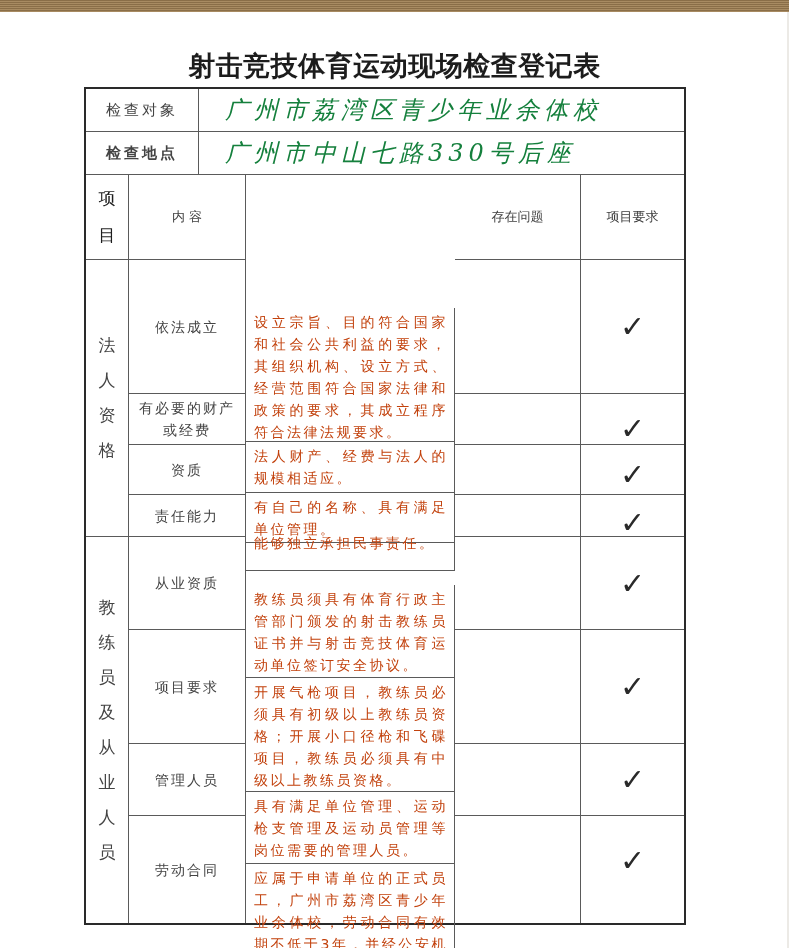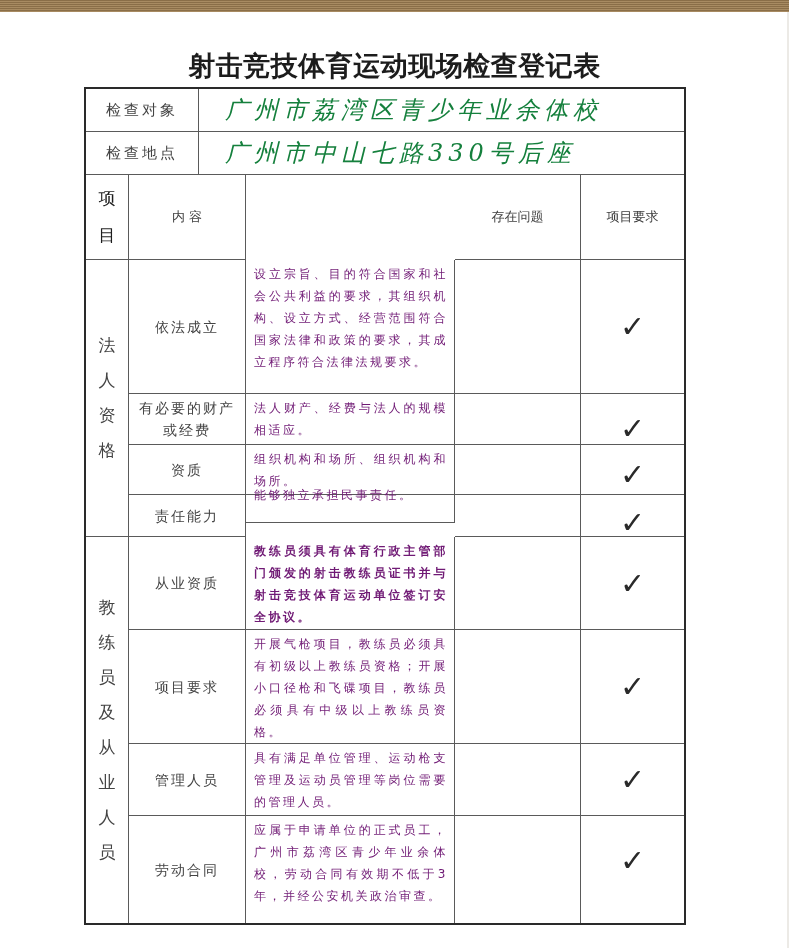--- a/index.html
+++ b/index.html
@@ -29,39 +29,39 @@
   .lbl { font-size: 15px; color: #444; letter-spacing: 3px; }
   .hand {
     font-family: "DejaVu Serif", serif; font-size: 24px; color: #15803d; letter-spacing: 5px;
     justify-content: flex-start; padding-left: 26px; font-style: italic;
   }
   .hdr { font-size: 13px; color: #404040; }
   .hdr-vert { flex-direction: column; gap: 14px; font-size: 17px; color: #1e1e1e; }
   .cat-vert { flex-direction: column; gap: 12px; font-size: 17px; color: #444; }
   .item { font-size: 14px; color: #444; letter-spacing: 2px; line-height: 22px; padding: 0 6px; }
   .std {
-    font-size: 12px; color: #701a75; line-height: 22px; letter-spacing: 2.5px; text-align: justify;
-    align-items: flex-start; justify-content: flex-start; padding: 3px 6px 0 8px;
+    font-size: 14px; color: #c2410c; line-height: 22px; letter-spacing: 2.5px; text-align: justify;
+    align-items: flex-start; justify-content: flex-start; padding: 3px 6px 0 8px; margin-top: 48px;
   }
   .check { font-size: 30px; color: #2a2a2a; font-family: "DejaVu Sans", sans-serif; font-weight: 300; }
   .noright { border-right: none; }
 </style>
 </head>
 <body>
 
 <div class="topbar"></div>
 <div class="right-strip"></div>
 
 <div class="title">射击竞技体育运动现场检查登记表</div>
 
 <div class="grid">
 
   <div class="cell lbl" style="left:0;top:0;width:113px;height:43px;">检查对象</div>
   <div class="cell hand noright" style="left:113px;top:0;width:485px;height:43px;">广州市荔湾区青少年业余体校</div>
-  <div class="cell lbl" style="left:0;top:43px;width:113px;height:43px;">检查地点</div>
+  <div class="cell lbl" style="left:0;top:43px;width:113px;height:43px;font-weight:bold;">检查地点</div>
   <div class="cell hand noright" style="left:113px;top:43px;width:485px;height:43px;">广州市中山七路330号后座</div>
 
   <div class="cell hdr-vert" style="left:0;top:86px;width:43px;height:85px;">
     <span>项</span>
     <span>目</span>
   </div>
   <div class="cell hdr" style="left:43px;top:86px;width:117px;height:85px;">内 容</div>
   <div class="cell hdr" style="left:369px;top:86px;width:126px;height:85px;">存在问题</div>
   <div class="cell hdr noright" style="left:495px;top:86px;width:103px;height:85px;">项目要求</div>
 
@@ -76,42 +76,42 @@
   <div class="cell std" style="left:160px;top:171px;width:209px;height:134px;">设立宗旨、目的符合国家和社会公共利益的要求，其组织机构、设立方式、经营范围符合国家法律和政策的要求，其成立程序符合法律法规要求。</div>
   <div class="cell" style="left:369px;top:171px;width:126px;height:134px;"></div>
   <div class="cell check noright" style="left:495px;top:171px;width:103px;height:134px;">✓</div>
 
   <div class="cell item" style="left:43px;top:305px;width:117px;height:51px;">有必要的财产或经费</div>
   <div class="cell std" style="left:160px;top:305px;width:209px;height:51px;">法人财产、经费与法人的规模相适应。</div>
   <div class="cell" style="left:369px;top:305px;width:126px;height:51px;"></div>
   <div class="cell check noright" style="left:495px;top:305px;width:103px;height:51px;padding-top:18px;">✓</div>
 
   <div class="cell item" style="left:43px;top:356px;width:117px;height:50px;">资质</div>
-  <div class="cell std" style="left:160px;top:356px;width:209px;height:50px;">组织机构和场所、组织机构和场所。</div>
+  <div class="cell std" style="left:160px;top:356px;width:209px;height:50px;">有自己的名称、具有满足单位管理。</div>
   <div class="cell" style="left:369px;top:356px;width:126px;height:50px;"></div>
   <div class="cell check noright" style="left:495px;top:356px;width:103px;height:50px;padding-top:10px;">✓</div>
 
   <div class="cell item" style="left:43px;top:406px;width:117px;height:42px;">责任能力</div>
   <div class="cell std" style="left:160px;top:392px;width:209px;height:42px;">能够独立承担民事责任。</div>
   <div class="cell" style="left:369px;top:406px;width:126px;height:42px;"></div>
   <div class="cell check noright" style="left:495px;top:406px;width:103px;height:42px;padding-top:14px;">✓</div>
 
   <div class="cell cat-vert" style="left:0;top:448px;width:43px;height:386px;border-bottom:none;">
     <span>教</span>
     <span>练</span>
     <span>员</span>
     <span>及</span>
     <span>从</span>
     <span>业</span>
     <span>人</span>
     <span>员</span>
   </div>
 
   <div class="cell item" style="left:43px;top:448px;width:117px;height:93px;text-align:center;">从业资质</div>
-  <div class="cell std" style="left:160px;top:448px;width:209px;height:93px;font-weight:bold;">教练员须具有体育行政主管部门颁发的射击教练员证书并与射击竞技体育运动单位签订安全协议。</div>
+  <div class="cell std" style="left:160px;top:448px;width:209px;height:93px;">教练员须具有体育行政主管部门颁发的射击教练员证书并与射击竞技体育运动单位签订安全协议。</div>
   <div class="cell" style="left:369px;top:448px;width:126px;height:93px;"></div>
   <div class="cell check noright" style="left:495px;top:448px;width:103px;height:93px;">✓</div>
 
   <div class="cell item" style="left:43px;top:541px;width:117px;height:114px;">项目要求</div>
   <div class="cell std" style="left:160px;top:541px;width:209px;height:114px;">开展气枪项目，教练员必须具有初级以上教练员资格；开展小口径枪和飞碟项目，教练员必须具有中级以上教练员资格。</div>
   <div class="cell" style="left:369px;top:541px;width:126px;height:114px;"></div>
   <div class="cell check noright" style="left:495px;top:541px;width:103px;height:114px;">✓</div>
 
   <div class="cell item" style="left:43px;top:655px;width:117px;height:72px;">管理人员</div>
   <div class="cell std" style="left:160px;top:655px;width:209px;height:72px;">具有满足单位管理、运动枪支管理及运动员管理等岗位需要的管理人员。</div>

